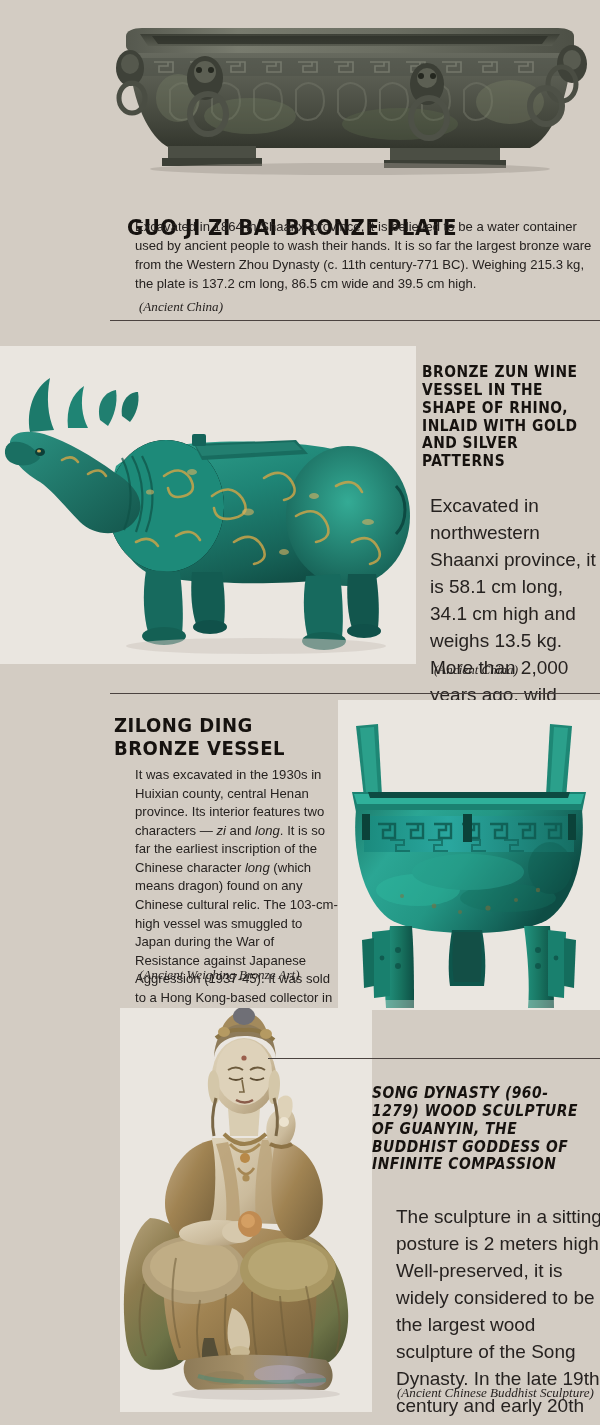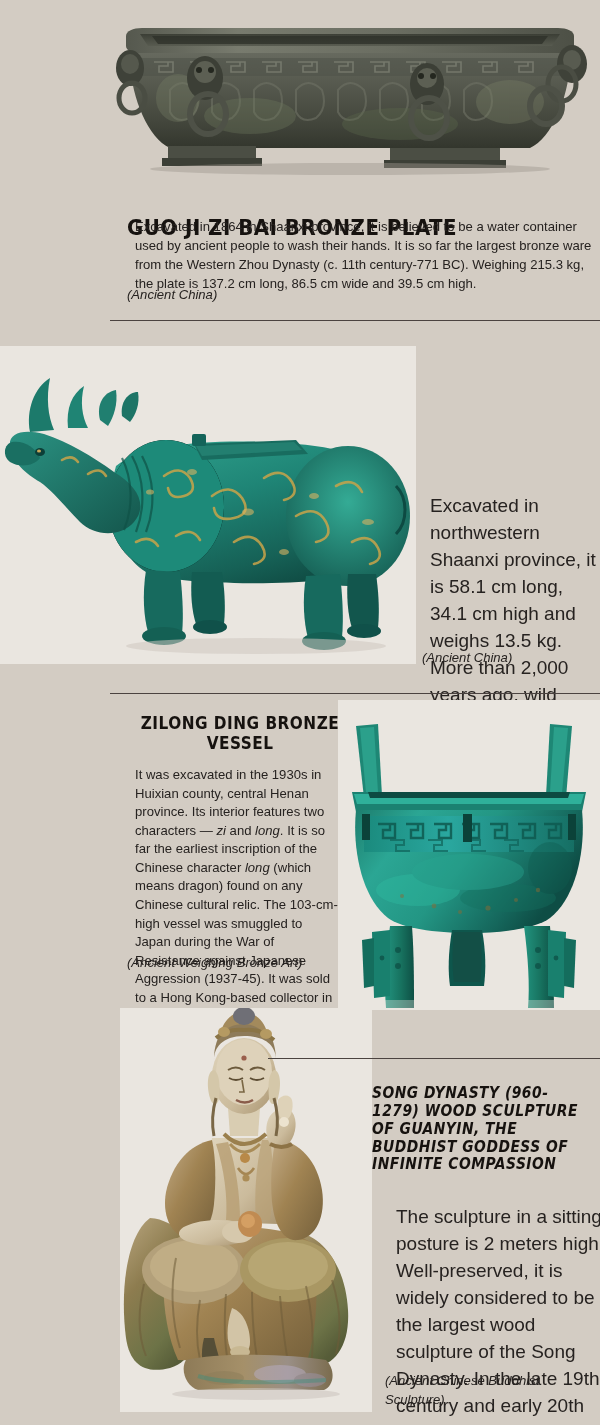--- a/index.html
+++ b/index.html
@@ -32,24 +32,24 @@
     text-transform: uppercase;
     font-stretch: condensed;
   }
   .body-copy {
     font-family: "Liberation Sans", sans-serif;
     color: #262220;
     margin: 8px;
     font-weight: 400;
   }
   .credit {
-    font-family: Liberation Sans, sans-serif;
+    font-family: Liberation Serif, serif;
     font-style: italic;
     color: #262220;
-    margin: 0;
+    margin: 12px;
   }
   .rule {
     position: absolute;
     height: 0;
     border-top: 1.4px solid #4b4340;
   }
 
   
   .photo {
     position: absolute;
@@ -66,21 +66,21 @@
 
   
   #photo-rhino { left: -4px; top: 346px; width: 420px; height: 318px; }
   #head-2 { position: absolute; left: 422px; top: 364px; width: 172px; font-size: 15.4px; }
   #body-2 { position: absolute; left: 422px; top: 485px; width: 170px; font-size: 19px; line-height: 1.42; }
   #credit-2 { position: absolute; left: 422px; top: 650px; width: 180px; font-size: 13.1px; }
   #rule-2 { left: 110px; top: 693px; width: 490px; }
 
   
   #photo-ding { left: 338px; top: 700px; width: 262px; height: 310px; }
-  #head-3 { position: absolute; left: 135px; top: 714px; width: 210px; font-size: 17px; text-align: center; }
+  #head-3 { position: absolute; left: 114px; top: 714px; width: 210px; font-size: 20px; }
   #body-3 { position: absolute; left: 127px; top: 758px; width: 205px; font-size: 13.1px; line-height: 1.42; }
   #credit-3 { position: absolute; left: 127px; top: 955px; width: 230px; font-size: 13.1px; }
 
   
   #photo-guanyin { left: 120px; top: 1008px; width: 252px; height: 404px; }
   #rule-4 { left: 268px; top: 1058px; width: 332px; }
   #head-4 { position: absolute; left: 372px; top: 1085px; width: 216px; font-size: 15.4px; font-style: italic; }
   #body-4 { position: absolute; left: 388px; top: 1196px; width: 214px; font-size: 19px; line-height: 1.42; }
   #credit-4 { position: absolute; left: 372px; top: 1372px; width: 214px; font-size: 13.1px; line-height: 1.42; }
 </style>
@@ -282,20 +282,21 @@
 
       <ellipse cx="168" cy="290" rx="22" ry="9" fill="#146054"></ellipse>
       <ellipse cx="214" cy="281" rx="17" ry="7" fill="#10514a"></ellipse>
       <ellipse cx="328" cy="295" rx="22" ry="9" fill="#146054"></ellipse>
       <ellipse cx="368" cy="285" rx="17" ry="7" fill="#10514a"></ellipse>
 
       <ellipse cx="260" cy="300" rx="130" ry="8" fill="#cdc7c0" opacity="0.55"></ellipse>
     </svg>
   </div>
 
+  <h2 class="headline" id="head-2" style="color: rgb(22, 18, 15);">BRONZE ZUN WINE VESSEL IN THE SHAPE OF RHINO, INLAID WITH GOLD AND SILVER PATTERNS</h2>
   <p class="body-copy" id="body-2" style="color: rgb(38, 34, 32);">Excavated in northwestern Shaanxi province, it is 58.1 cm long, 34.1 cm high and weighs 13.5 kg. More than 2,000 years ago, wild rhinos were aplenty in China, especially in the Yellow River valley but became extinct in the late Western Han Dynasty (206 BC-AD 24).</p>
   <p class="credit" id="credit-2" style="color: rgb(38, 34, 32);">(Ancient China)</p>
   <div class="rule" id="rule-2" style="border-top-color: rgb(75, 67, 64);"></div>
 
   <div class="photo" id="photo-ding">
     <svg viewBox="0 0 262 310" preserveAspectRatio="none">
       <defs>
         <linearGradient id="dingBowl" x1="0" y1="0" x2="1" y2="0.4">
           <stop offset="0%" stop-color="#1d7e6e"></stop>
           <stop offset="25%" stop-color="#2ba694"></stop>

